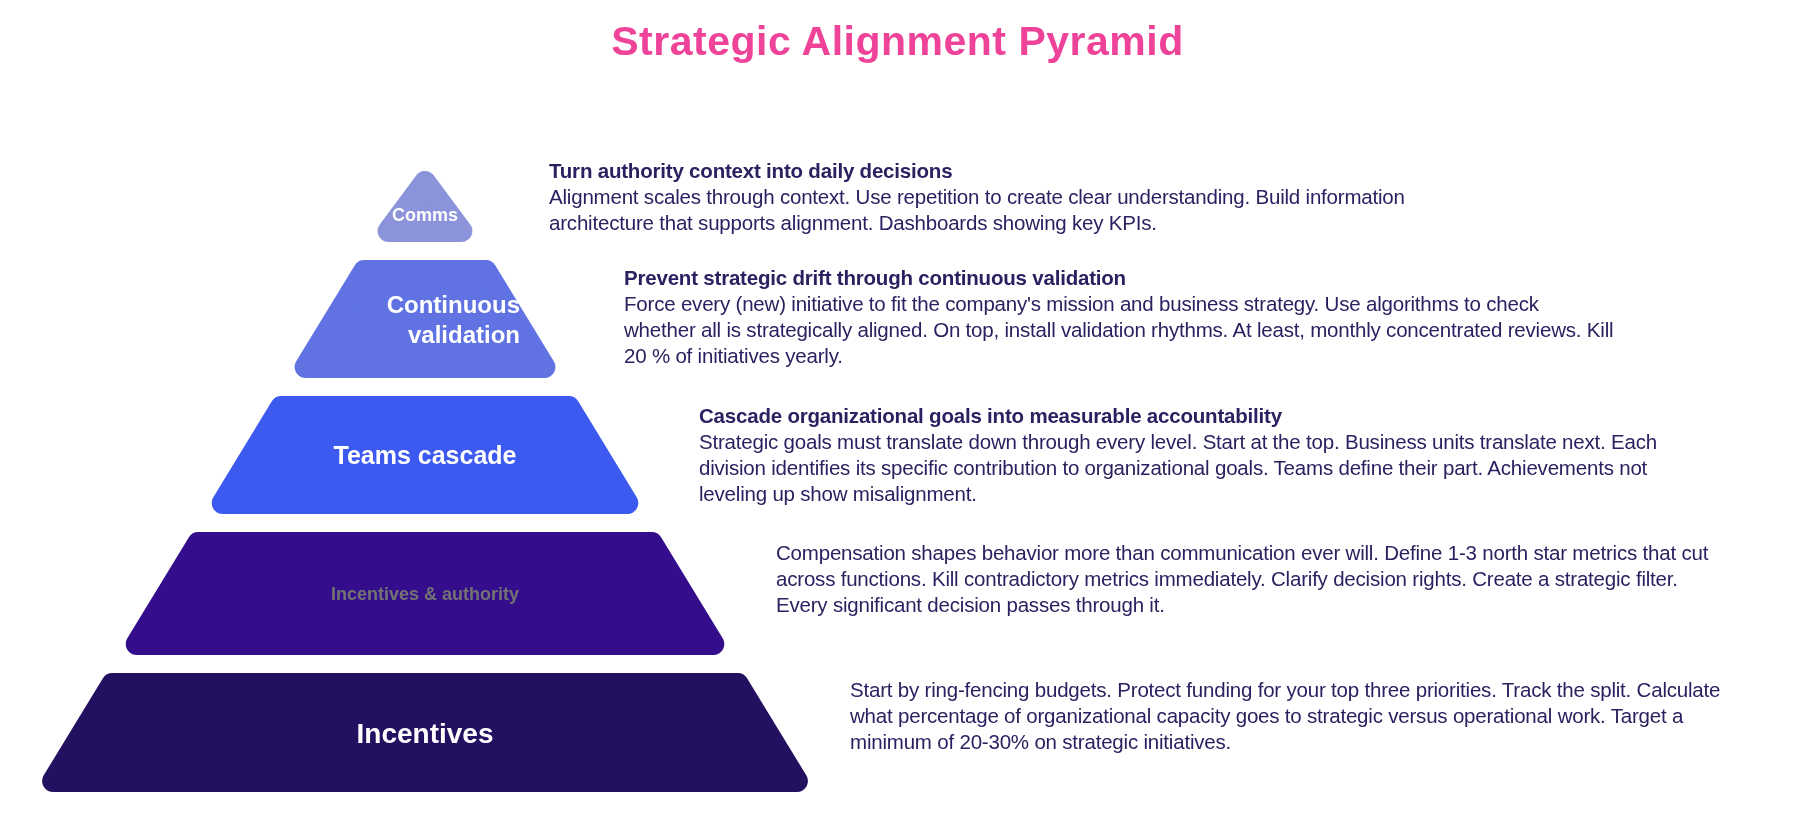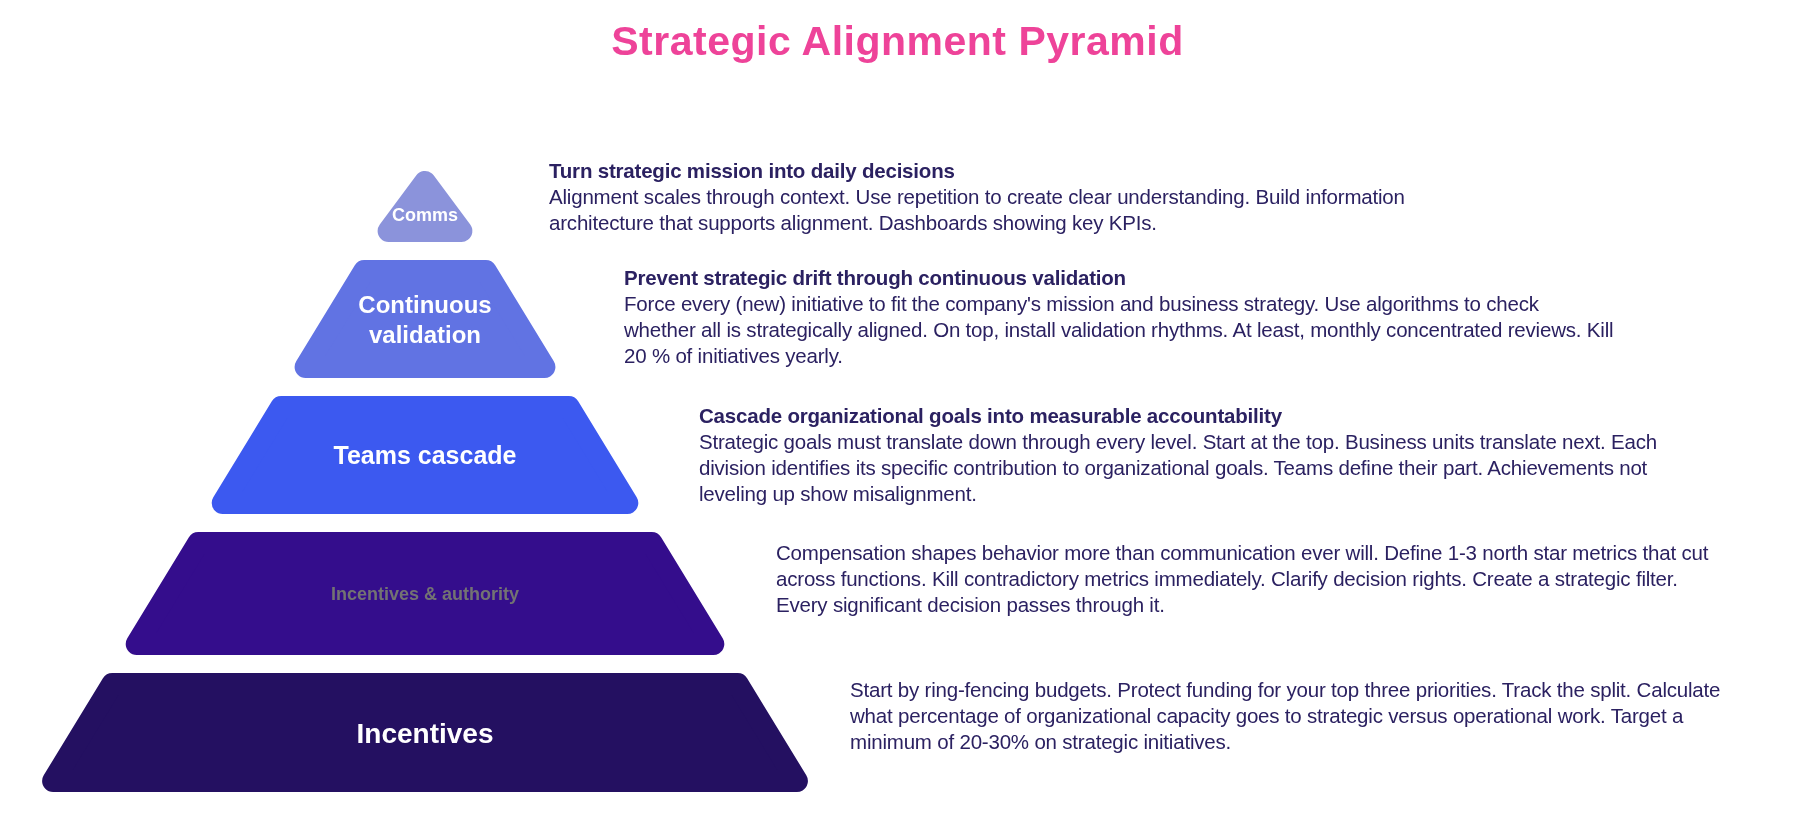--- a/index.html
+++ b/index.html
@@ -20,21 +20,21 @@
     font-weight: 800;
     letter-spacing: 0.5px;
     font-family: "Liberation Sans", sans-serif;
   }
   #pyramid-svg { position: absolute; left: 0; top: 0; }
   .tier-label {
     position: absolute;
     display: flex;
     align-items: center;
     justify-content: center;
-    text-align: center;
+    text-align: right;
     color: #ffffff;
     font-weight: 700;
     line-height: 1.25;
     font-family: "Liberation Sans", sans-serif;
   }
   .desc-block {
     position: absolute;
     color: var(--text-color, #2b2161);
     font-size: 20.5px;
     line-height: 26px;
@@ -62,21 +62,21 @@
 
   <div class="tier-label" style="left: 330px; top: 280px; width: 190px; height: 80px; font-size: 24px; color: rgb(255, 255, 255);">Continuous validation</div>
 
   <div class="tier-label" style="left: 275px; top: 436px; width: 300px; height: 40px; font-size: 25px; color: rgb(255, 255, 255);">Teams cascade</div>
 
   <div class="tier-label" style="left: 215px; top: 574px; width: 420px; height: 40px; font-size: 18px; color: #737373;">Incentives &amp; authority</div>
 
   <div class="tier-label" style="left: 215px; top: 713px; width: 420px; height: 40px; font-size: 28px; color: rgb(255, 255, 255);">Incentives</div>
 
   <div class="desc-block" style="left:549px; top:158px; width:935px;">
-    <div class="desc-heading">Turn strategic mission into daily decisions</div>
+    <div class="desc-heading">Turn authority context into daily decisions</div>
     <div class="desc-body">Alignment scales through context. Use repetition to create clear understanding. Build information architecture that supports alignment. Dashboards showing key KPIs.</div>
   </div>
 
   <div class="desc-block" style="left:624px; top:265px; width:990px;">
     <div class="desc-heading">Prevent strategic drift through continuous validation</div>
     <div class="desc-body">Force every (new) initiative to fit the company's mission and business strategy. Use algorithms to check whether all is strategically aligned. On top, install validation rhythms. At least, monthly concentrated reviews. Kill 20 % of initiatives yearly.</div>
   </div>
 
   <div class="desc-block" style="left:699px; top:403px; width:965px;">
     <div class="desc-heading">Cascade organizational goals into measurable accountability</div>

